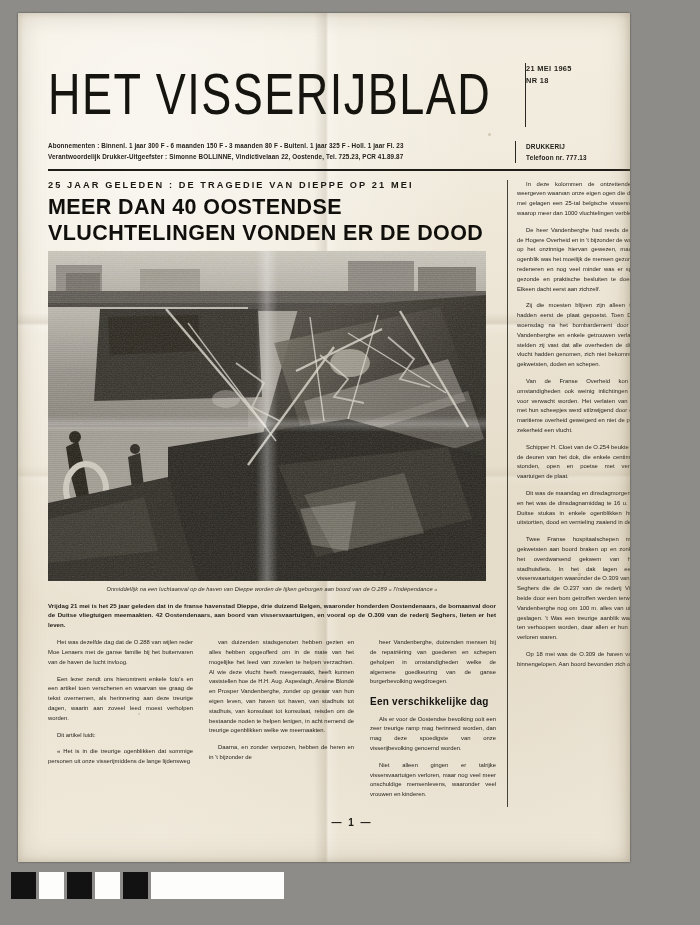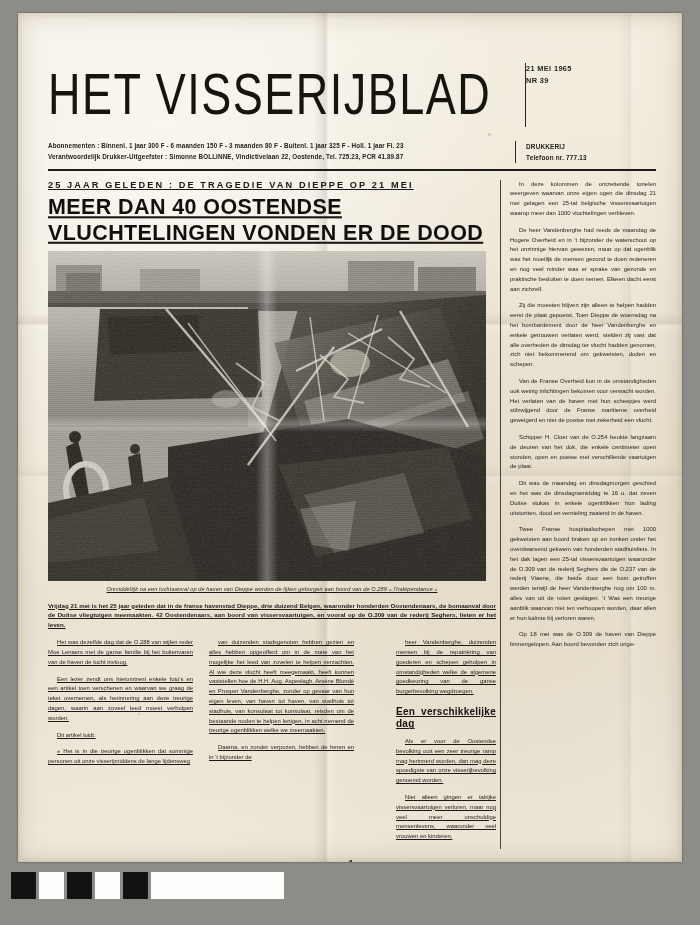--- a/index.html
+++ b/index.html
@@ -11,21 +11,21 @@
   }
   #scan {
     position: relative;
     width: 700px; height: 925px;
     background: #8d8c88;
   }
   
   #paper {
     position: absolute;
     left: 18px; top: 13px;
-    width: 664px; height: 849px;
+    width: 612px; height: 849px;
     background:
       radial-gradient(ellipse at 22% 18%, rgba(255,255,255,.55) 0%, rgba(255,255,255,0) 48%),
       radial-gradient(ellipse at 78% 72%, rgba(214,202,178,.35) 0%, rgba(214,202,178,0) 55%),
       linear-gradient(170deg, #f5f0e4 0%, #efe8d9 38%, #eae2d1 62%, #f2ecdf 100%);
     box-shadow: 0 0 2px rgba(0,0,0,.45);
     overflow: hidden;
   }
   
   .crease {
     position: absolute; pointer-events: none;
@@ -97,21 +97,21 @@
     padding-left: 10px; margin-left: 6px;
   }
   .mast-sub-right .line {
     font-size: 6.4px; font-weight: bold; letter-spacing: .2px;
     line-height: 1.72; color: #23211c;
   }
   .rule-heavy { height: 1.6px; background: #1f1d18; margin-top: 6px; }
 
   
   .zones { display: flex; margin-top: 9px; }
-  .zone-left  { flex: 0 0 448px; padding-right: 4px; border-right: 1px solid #45423a; text-decoration: underline; }
+  .zone-left  { flex: 0 0 448px; padding-right: 11px; border-right: 1px solid #45423a; }
   .zone-right { flex: 1 1 auto; padding-left: 9px; }
 
   .kicker {
     font-size: 9.2px; font-weight: bold; letter-spacing: 2.1px;
     color: #1a1813; margin-bottom: 4px; white-space: nowrap;
   }
   .headline {
     font-size: 21.5px; font-weight: bold; letter-spacing: .4px;
     line-height: 1.13; color: #100f0c;
     transform: scaleY(1.06); transform-origin: left top;
@@ -148,21 +148,21 @@
     font-size: 6.1px; font-weight: bold; line-height: 1.62;
     text-align: justify; color: #1d1b16; letter-spacing: .05px;
   }
 
   
   .cols2 { display: flex; margin-top: 8px; }
   .col { font-size: 5.9px; line-height: 1.66; text-align: justify; color: #26241e; }
   .col p { margin: 0 0 7px 0; text-indent: 9px; }
   .col-a { flex: 0 0 145px; padding-right: 8px; }
   .col-b { flex: 0 0 145px; padding: 0 8px; }
-  .col-c { flex: 1 1 auto; padding-left: 8px; margin-left: 26px; }
+  .col-c { flex: 1 1 auto; padding-left: 8px; }
 
   .subhead {
     font-size: 10px; font-weight: bold; letter-spacing: .25px;
     line-height: 1.25; margin: 9px 0 6px 0; color: #131210;
   }
   .subhead.center { text-align: center; }
 
   
   .rcol { font-size: 5.9px; line-height: 1.66; text-align: justify; color: #26241e; }
   .rcol p { margin: 0 0 7px 0; text-indent: 9px; }
@@ -193,21 +193,21 @@
     <div class="speck" style="left:470px; top:120px; width:3px; height:3px;"></div>
     <div class="speck" style="left:120px; top:700px; width:2px; height:2px;"></div>
     <div class="speck" style="left:560px; top:560px; width:2.5px; height:2.5px;"></div>
 
     <div id="content">
 
       <div class="masthead">
         <div class="mast-title">HET VISSERIJBLAD</div>
         <div class="mast-right">
           <div class="line">21 MEI 1965</div>
-          <div class="line">NR 39</div>
+          <div class="line">NR 18</div>
         </div>
       </div>
 
       <div class="mast-sub">
         <div class="mast-sub-left">
           <div class="line">Abonnementen : Binnenl. 1 jaar 300 F - 6 maanden 150 F - 3 maanden 80 F - Buitenl. 1 jaar 325 F - Holl. 1 jaar Fl. 23</div>
           <div class="line">Verantwoordelijk Drukker-Uitgeefster : Simonne BOLLINNE, Vindictivelaan 22, Oostende, Tel. 725.23, PCR 41.89.87</div>
         </div>
         <div class="mast-sub-right">
           <div class="line">DRUKKERIJ</div>

